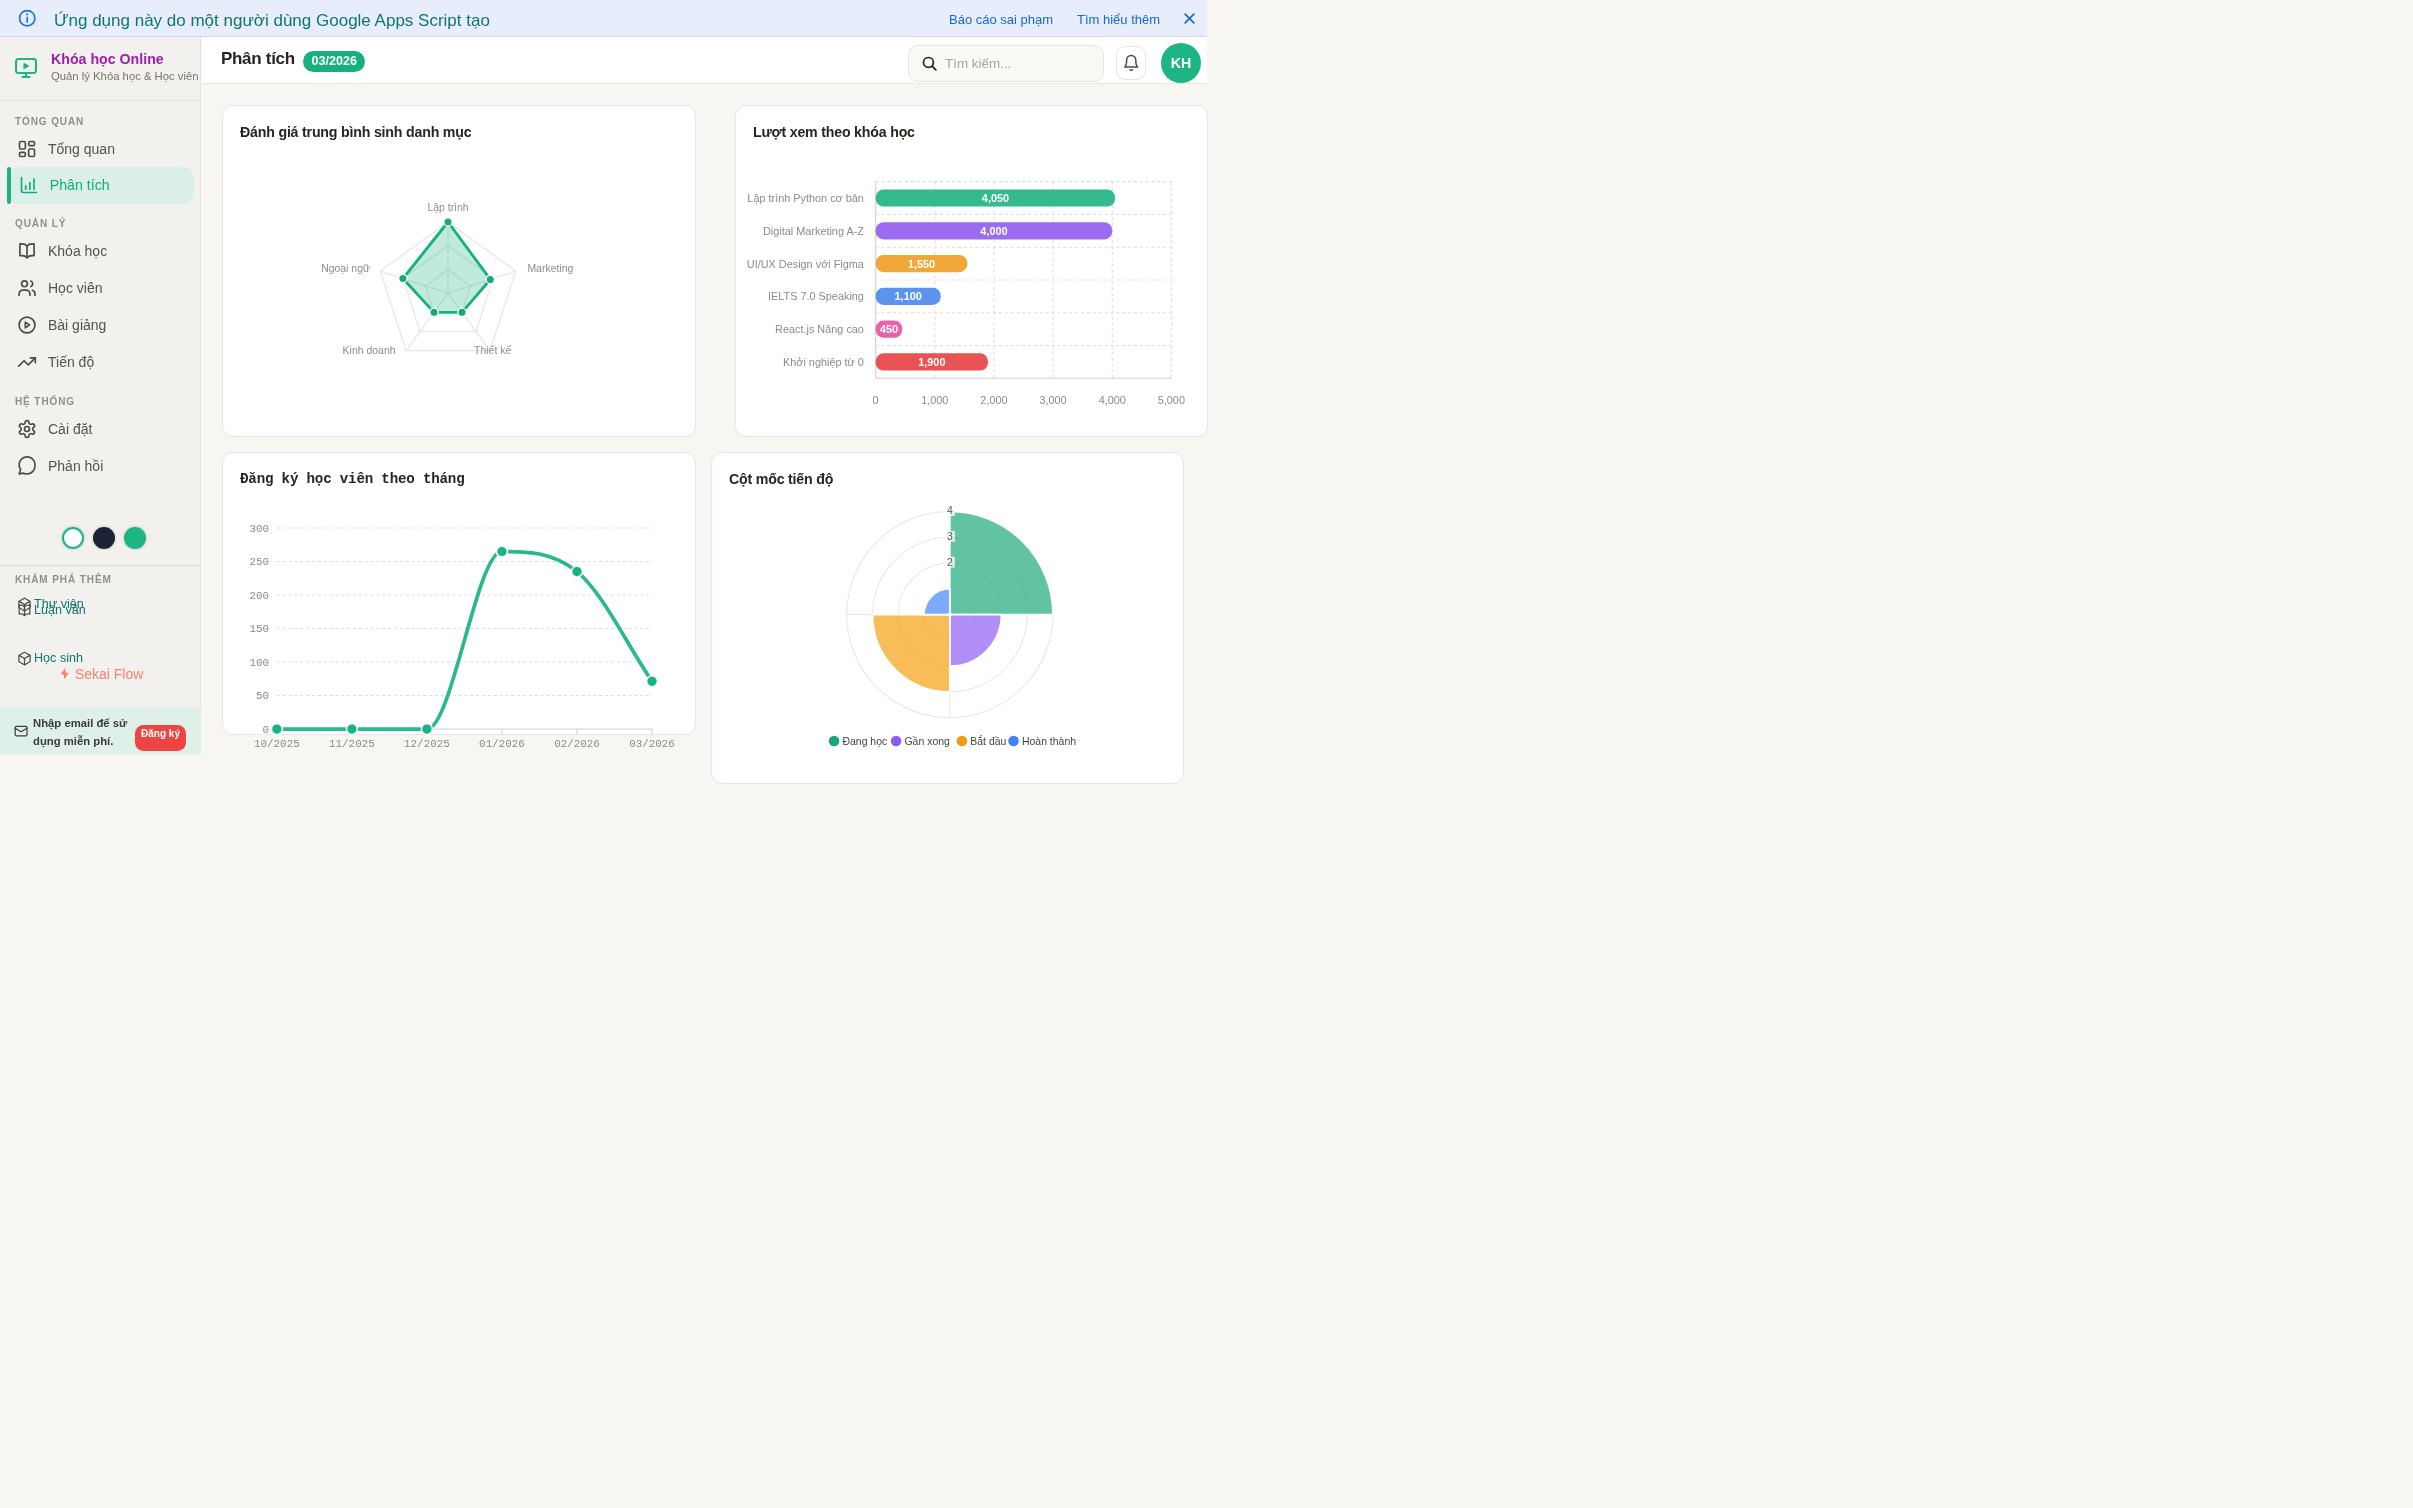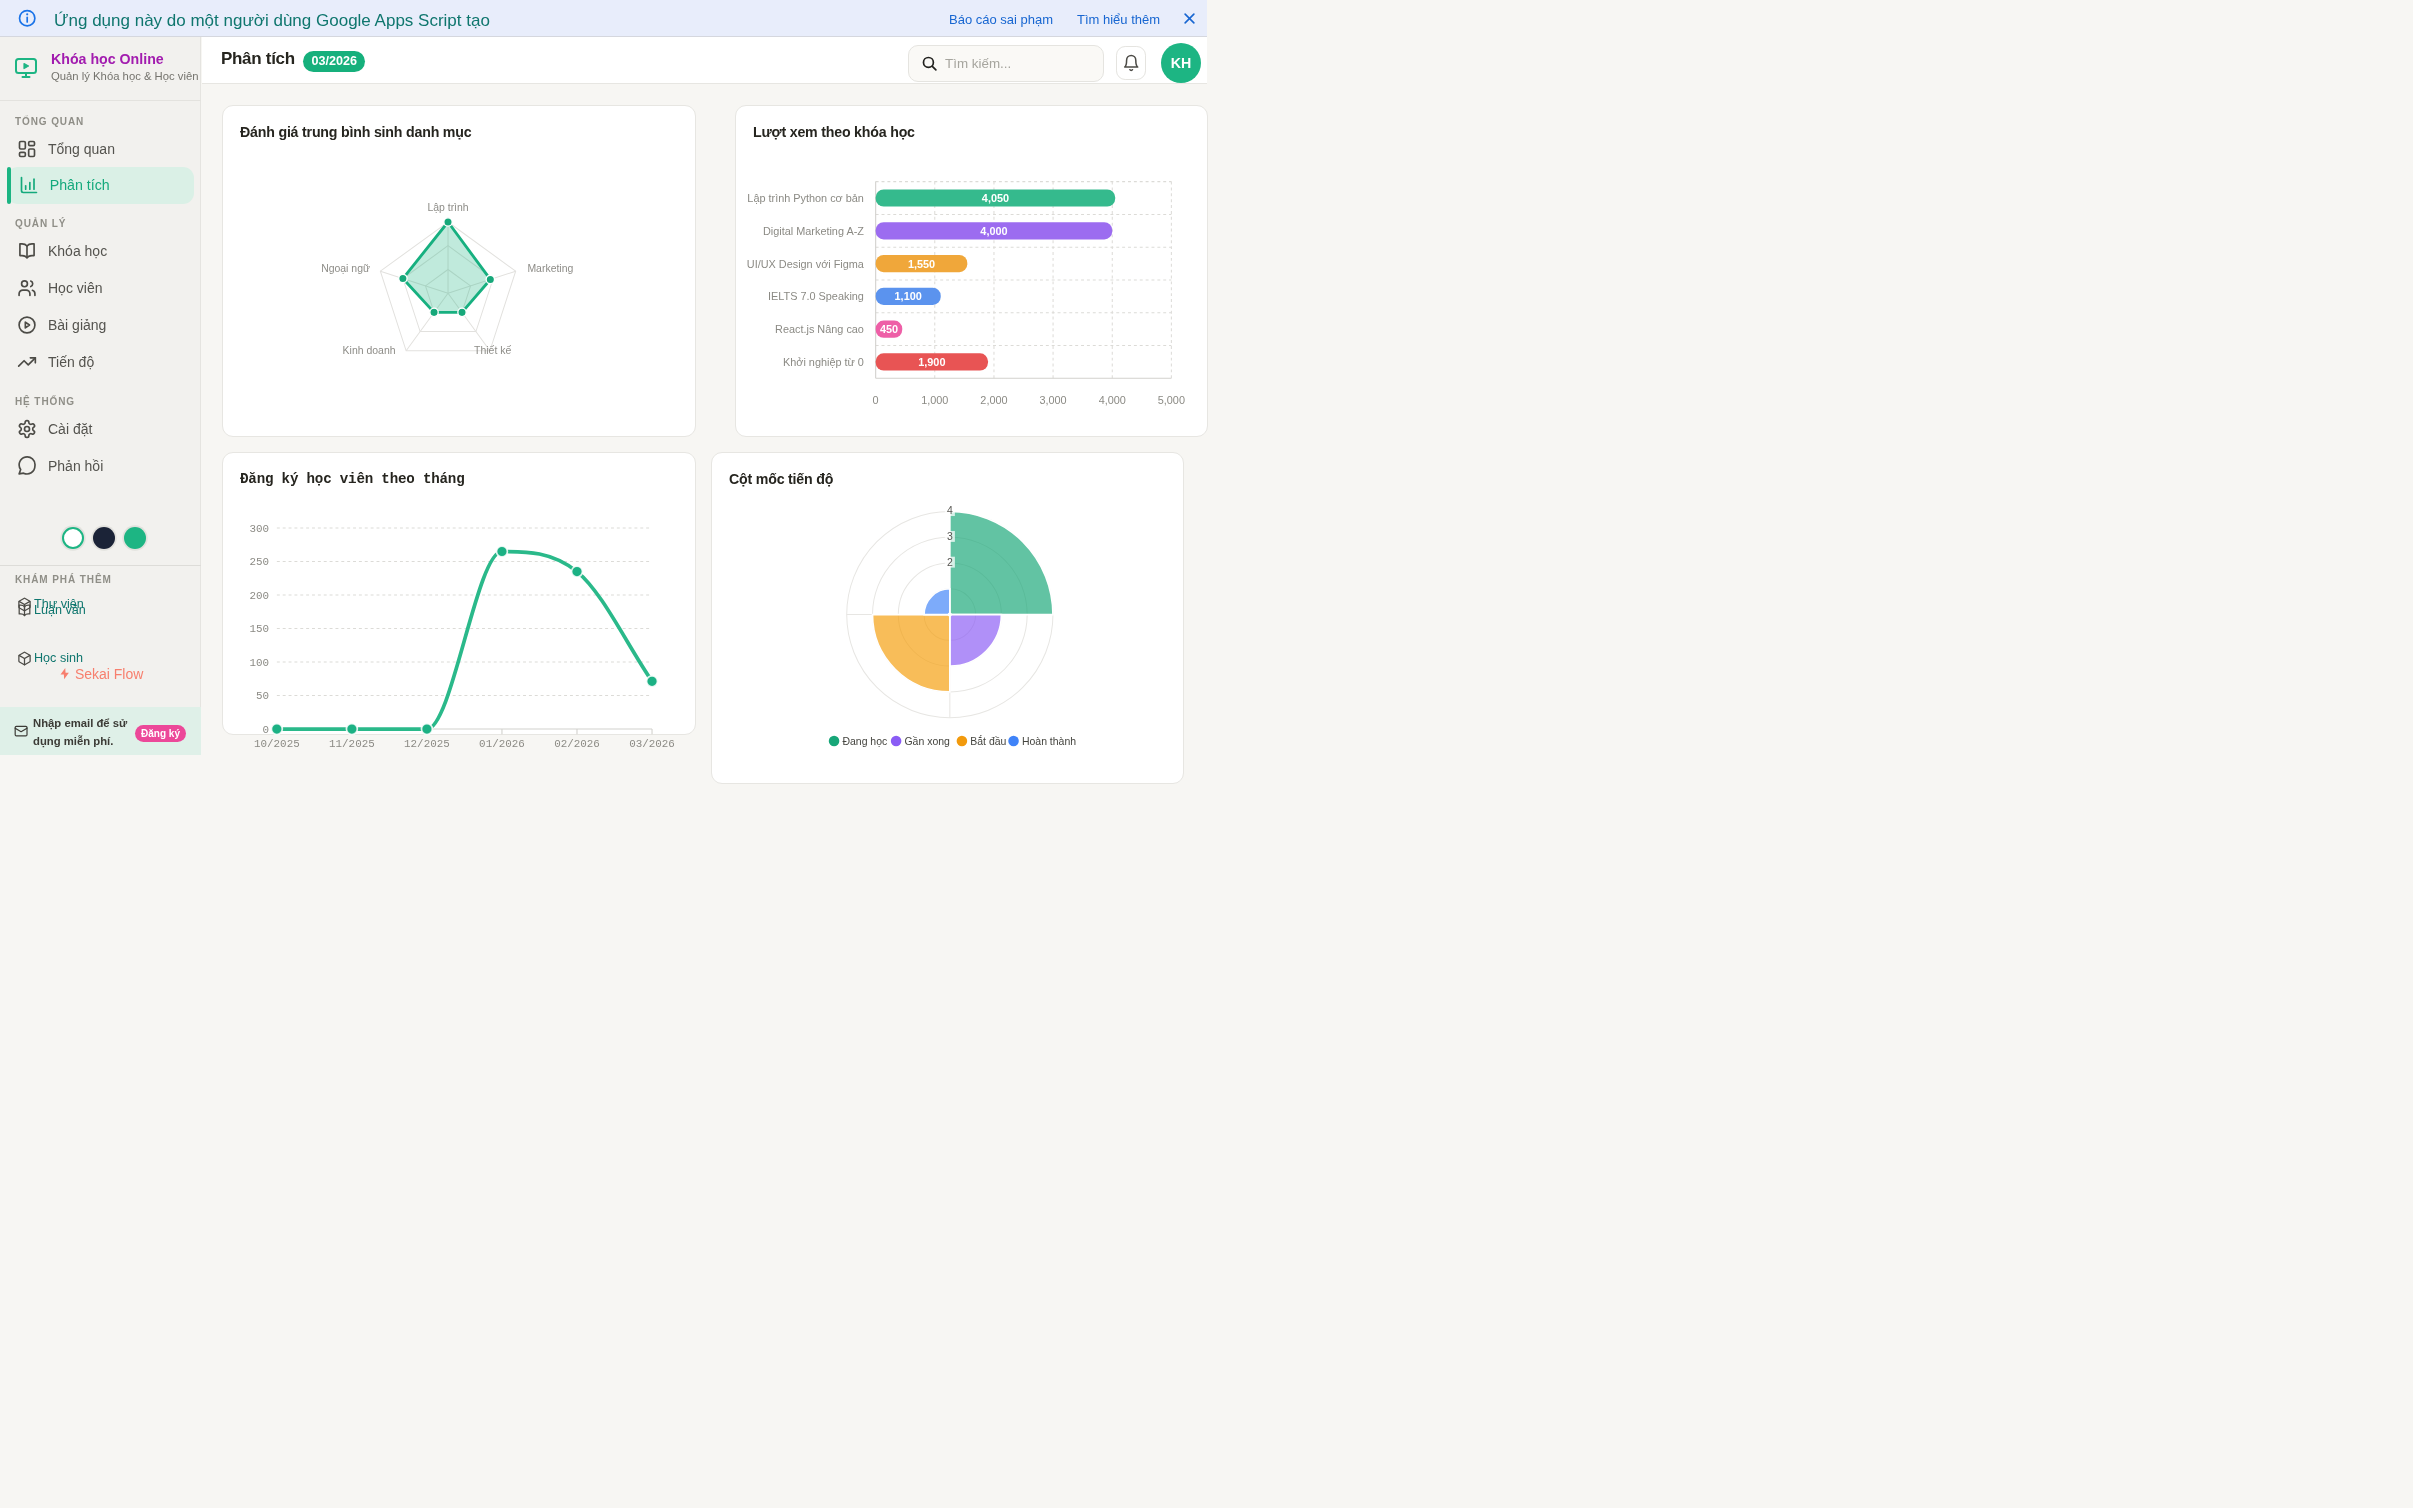--- a/index.html
+++ b/index.html
@@ -20,21 +20,21 @@
 .active-pill .lbl { position:absolute; left:43px; top:11px; font-size:14.2px; font-weight:500; color:#14a97c; line-height:14.2px; }
 .active-pill svg { position:absolute; left:12.6px; top:8.4px; }
 .sb-small { position:absolute; left:34px; font-size:12.6px; color:#0f766e; line-height:15px; }
 .sb-small svg { position:absolute; left:-17px; top:0px; }
 .circles { position:absolute; top:490px; left:62px; }
 .circ { display:inline-block; width:22px; height:22px; border-radius:50%; margin-right:5.4px; vertical-align:middle; }
 .sb-divider2 { position:absolute; left:0; top:528px; width:201px; height:0.8px; background:#dddcd8; }
 .sekai { position:absolute; left:0; top:629px; width:201px; text-align:center; font-size:14px; font-weight:500; color:#f77f6e; }
 .emailbox { position:absolute; left:0; top:670px; width:201px; height:48px; background:#dff0e8; }
 .emailbox .txt { position:absolute; left:33px; top:8.4px; font-size:11.3px; line-height:17.6px; font-weight:700; color:#3c3b36; }
-.regbtn { position:absolute; left:135px; top:18.4px; width:51px; height:17px; background:#ec4899; border-radius:8.4px; color:#fff; font-size:10px; font-weight:700; text-align:center; line-height:17px; }
+.regbtn { position:absolute; left:135px; top:18.4px; width:51px; height:26px; background:#ef4444; border-radius:8.4px; color:#fff; font-size:10px; font-weight:700; text-align:center; line-height:17px; }
 .header { position:absolute; left:202px; top:37px; width:1005px; height:47px; background:#fff; border-bottom:0.8px solid #e7e6e2; z-index:5; }
 .header h1 { position:absolute; left:19px; top:11.7px; font-size:17px; font-weight:700; color:#26251f; letter-spacing:-0.3px; line-height:20px; }
 .chip { position:absolute; left:101px; top:14.2px; height:20.5px; padding:0 8.4px; background:#16b07c; border-radius:10.5px; color:#fff; font-size:12.6px; font-weight:700; line-height:20.5px; }
 .search { position:absolute; left:706px; top:7.5px; width:196px; height:37px; background:#faf9f6; border:0.8px solid #e5e4e0; border-radius:10px; }
 .search .ph { position:absolute; left:36px; top:10px; font-size:13.4px; color:#a6a59e; }
 .bellbox { position:absolute; left:914px; top:9.2px; width:30px; height:34px; background:#fff; border:0.8px solid #e5e4e0; border-radius:9.2px; }
 .avatar { position:absolute; left:959px; top:5.9px; width:40px; height:40px; border-radius:50%; background:#1db583; color:#fff; font-size:14.2px; font-weight:700; text-align:center; line-height:40px; }
 .content { position:absolute; left:202px; top:84px; width:1005px; height:670px; background:#f7f6f3; }
 .card { position:absolute; background:#fff; border:0.8px solid #e7e6e2; border-radius:11px; }
 .card h2 { position:absolute; left:17px; top:17.6px; font-size:14.2px; font-weight:700; color:#26251f; letter-spacing:-0.2px; line-height:17px; }

